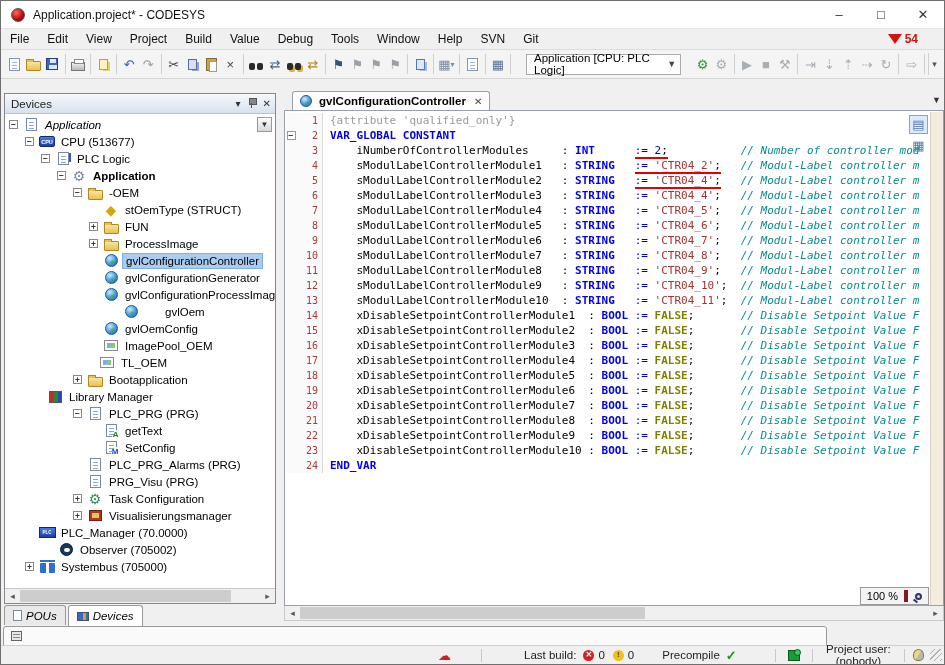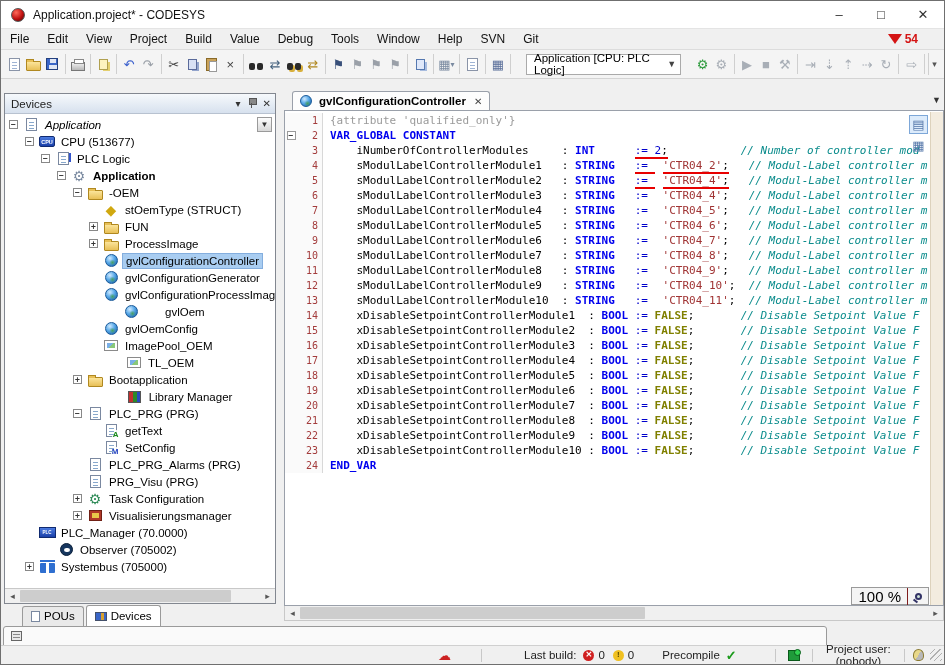--- a/index.html
+++ b/index.html
@@ -123,21 +123,21 @@
   .t-sysbus { width:15px; height:10px; position:relative; margin-top:3px;
               background:linear-gradient(90deg,#2f6fd0 0 6px, transparent 6px 9px, #2f6fd0 9px 15px); border-radius:1px; }
   .t-sysbus::before { content:""; position:absolute; left:0; right:0; top:-3px; height:2px; background:#2f6fd0; }
   .t-letter { position:relative; }
   .t-letter::before { position:absolute; right:-4px; bottom:-3px; font:bold 8px "Liberation Sans",sans-serif;
                       background:rgba(255,255,255,.85); padding:0 1px; }
   .t-funA::before { content:"A"; color:#1a8a1a; }
   .t-funM::before { content:"M"; color:#2040c0; }
 
   
-  #bottom-tabs { position:absolute; left:21px; top:604px; height:21px; display:flex; align-items:center; }
+  #bottom-tabs { position:absolute; left:3px; top:604px; height:21px; display:flex; align-items:flex-start;font-style:italic; }
   .dock-tab { height:20px; display:flex; align-items:center; gap:4px; padding:0 8px; font-size:11.5px;
               border:1px solid #9a9a9a; border-bottom:none; background:#e9e9e9; border-radius:3px 3px 0 0; margin-right:2px; }
   .dock-tab.active { background:#fff; font-weight:normal; height:21px; }
   .mini-doc { width:9px; height:11px; background:#fff; border:1px solid #7a88a0; }
   .mini-dev { width:12px; height:9px; background:linear-gradient(90deg,#3a66c8 0 5px,#d8a030 5px 8px,#3a66c8 8px 12px);
               border:1px solid #44506a; }
 
   
   #editor { position:absolute; left:283px; top:90px; width:660px; height:530px; }
   #tabbar { height:20px; display:flex; align-items:flex-end; border-bottom:1px solid #9aa0aa; position:relative; }
@@ -153,38 +153,38 @@
   .fold { width:12px; flex:none; background:#fafafa; text-align:center; font-size:8px; line-height:15px; color:#555; }
   .fold .fbox { display:inline-block; width:9px; height:9px; border:1px solid #999; background:#fff;
                 font:bold 8px/7px "DejaVu Sans Mono",monospace; color:#333; }
   .lnum { width:26px; flex:none; background:#fafafa; border-right:1px solid #d8d8d8; color:#a33c3c;
           text-align:right; padding-right:4px; font-size:10px; }
   .lbody { padding-left:7px; }
   .seg { white-space:pre; }
   .kw   { color:#0000ee; font-weight:bold; }
   .op   { color:#0000cc; }
   .num  { color:#0000cc; }
-  .str  { color:#a03333;margin-left:8px; }
+  .str  { color:#a03333; }
   .bool { color:#808000; font-weight:bold; }
   .cmt  { color:#0b8c8c; font-style:italic; }
   .attr { color:#9a9a9a; }
   .pl   { color:#000; }
   .u    { border-bottom:2px solid #e80000; }
 
   #view-btns { position:absolute; right:16px; top:24px; display:flex; flex-direction:column; gap:2px; }
   .view-btn { width:19px; height:19px; display:flex; align-items:center; justify-content:center;
               font-size:13px; color:#5577aa; border:1px solid transparent; }
   .view-btn.sel { border-color:#7da7d8; background:#dcebfb; }
   #ed-vrail { position:absolute; right:1px; top:21px; bottom:16px; width:13px; background:#f3ecdf;
               border-left:1px solid #ddd2bc; }
   #ed-hscroll { position:absolute; left:0; right:0; bottom:0; height:15px; background:#f0f0f0;
                 border:1px solid #c8c8c8; border-top:none; display:flex; align-items:center; }
   #zoom-box { position:absolute; right:15px; bottom:16px; height:18px; display:flex; align-items:center;
               background:#f4f4f4; border:1px solid #9a9a9a; }
-  #zoom-level { padding:0 6px; font-size:15px; border-right:1px solid #7f1d1d; }
+  #zoom-level { padding:0 6px; font-size:11px; border-right:4px solid #7f1d1d; }
   .mag-btn { width:20px; height:100%; display:flex; align-items:center; justify-content:center; }
   .mag { width:7px; height:7px; border:2px solid #336; border-radius:50%; position:relative; background:#cfe4d8; }
   .mag::after { content:""; position:absolute; left:-4px; top:5px; width:5px; height:2px; background:#336;
                 transform:rotate(40deg); }
 
   
   #messages-bar { position:absolute; left:2px; top:625px; width:824px; height:20px; background:#fafafa;
                   border:1px solid #9a9a9a; border-radius:3px 3px 0 0; display:flex; align-items:center;
                   gap:7px; padding:0 7px; font-size:11.5px; color:#222; }
   .msg-icon { width:11px; height:10px; background:#e8e8e8; border:1px solid #666; position:relative; }
@@ -420,35 +420,35 @@
         </span>
         <span class="lbl">gvlOemConfig</span>
       </div>
       <div class="trow" style="padding-left: 84px;">
         <span class="exp-sp"></span>
         <span class="ti">
           <span class="t-image"></span>
         </span>
         <span class="lbl">ImagePool_OEM</span>
       </div>
-      <div class="trow" style="padding-left: 107px;">
+      <div class="trow" style="padding-left: 80px;">
         <span class="exp-sp"></span>
         <span class="ti">
           <span class="t-image"></span>
         </span>
         <span class="lbl">TL_OEM</span>
       </div>
       <div class="trow" style="padding-left: 68px;">
         <span class="exp">+</span>
         <span class="ti">
           <span class="ic ic-folder"></span>
         </span>
         <span class="lbl">Bootapplication</span>
       </div>
-      <div class="trow" style="padding-left: 68px; justify-content: center;">
+      <div class="trow" style="padding-left: 28px;">
         <span class="exp-sp"></span>
         <span class="ti">
           <span class="t-library"></span>
         </span>
         <span class="lbl">Library Manager</span>
       </div>
       <div class="trow" style="padding-left: 68px;">
         <span class="exp">−</span>
         <span class="ti">
           <span class="t-doc"></span>

